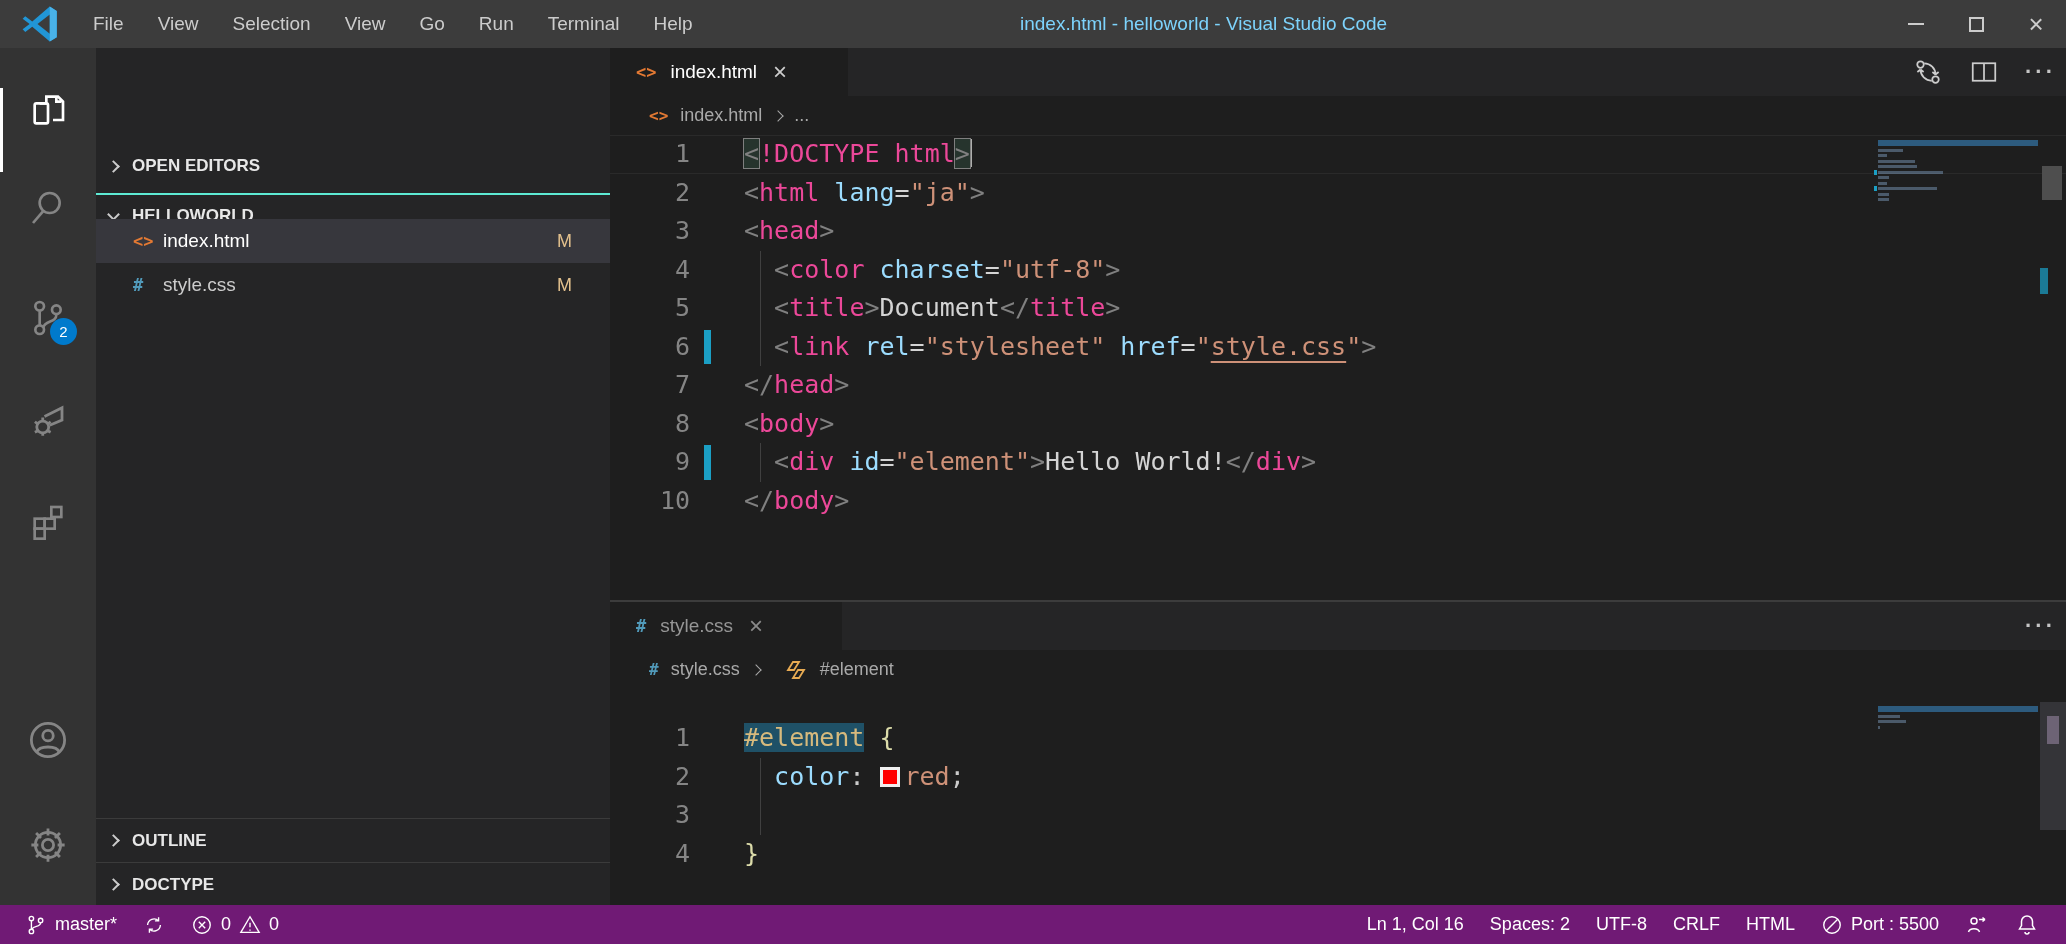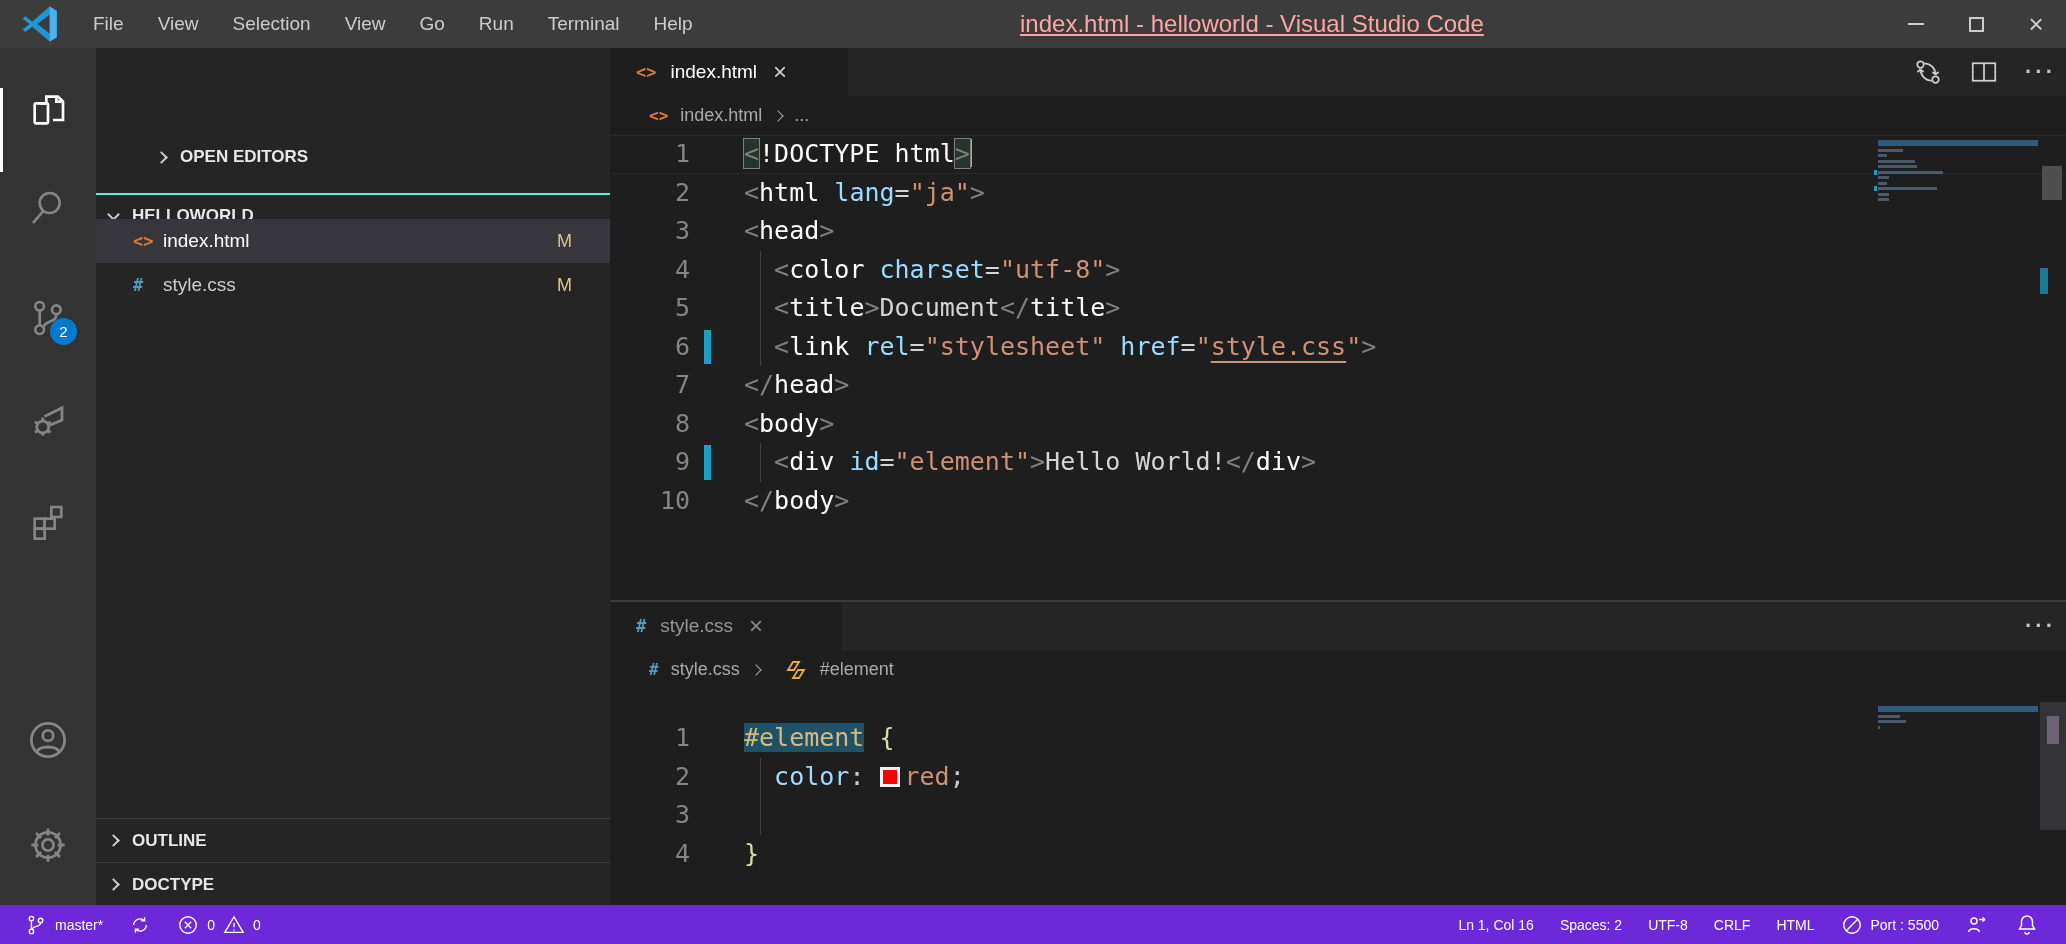--- a/index.html
+++ b/index.html
@@ -6,21 +6,21 @@
   html,body { width:2066px; height:944px; overflow:hidden; background:#1e1e1e;
     font-family:"Liberation Sans", sans-serif; -webkit-font-smoothing:antialiased; }
   .abs { position:absolute; }
 
   
   #titlebar { position:absolute; left:0; top:0; width:2066px; height:48px; background:#3c3c3c;
     display:flex; align-items:center; }
   #vscode-logo { margin-left:20px; width:42px; height:42px; flex:0 0 auto; }
   #menubar { display:flex; margin-left:14px; }
   .menu-item { color:#cccccc; font-size:19px; padding:0 17px; line-height:48px; cursor:default; }
-  #window-title { position:absolute; left:1020px; top:0; line-height:48px; color:#fca5a5; font-size:24px;text-decoration:underline; }
+  #window-title { position:absolute; left:1020px; top:0; line-height:48px; color:#7dd3fc; font-size:19px; }
   #win-controls { position:absolute; right:0; top:0; height:48px; display:flex; }
   .win-btn { width:60px; height:48px; display:flex; align-items:center; justify-content:center; }
   .glyph-min { width:16px; height:2px; background:#cccccc; }
   .glyph-max { width:15px; height:15px; border:2px solid #cccccc; }
   .glyph-close { color:#cccccc; font-size:26px; line-height:1; }
 
   
   #activitybar { position:absolute; left:0; top:48px; width:96px; height:857px; background:#333333; }
   .act-icon { position:absolute; left:0; width:96px; height:88px; display:flex; align-items:center; justify-content:center; }
   .act-icon svg { stroke:#858585; fill:none; stroke-width:1.6; }
@@ -33,21 +33,21 @@
   #sidebar { position:absolute; left:96px; top:48px; width:514px; height:857px; background:#252526; color:#cccccc; }
   #sidebar-header { position:absolute; left:0; top:0; width:100%; height:85px; }
   #sidebar-title { position:absolute; left:42px; top:36px; font-size:17px; color:#bbbbbb; letter-spacing:0.5px; }
   .ellipsis-icon { color:#c5c5c5; font-size:22px; letter-spacing:3px; font-weight:bold; }
   .ellipsis-icon::before { content:"···"; }
   #sidebar-ellipsis { position:absolute; left:438px; top:26px; }
   .section-row { position:absolute; left:0; width:100%; height:44px; display:flex; align-items:center; font-weight:bold; font-size:17px; color:#e7e7e7; }
   .chev { width:9px; height:9px; border-right:2px solid #cccccc; border-bottom:2px solid #cccccc; display:inline-block; margin:0 14px 0 13px; }
   .chev.right { transform:rotate(-45deg); }
   .chev.down { transform:rotate(45deg); margin-top:-4px; }
-  #sec-open-editors { top:87px;padding-left:48px; }
+  #sec-open-editors { top:96px; }
   #sec-helloworld { top:145px; border-top:2px solid #5eead4; }
   #sec-outline { top:770px; border-top:1px solid #3b3b3b; }
   #sec-timeline { top:814px; border-top:1px solid #3b3b3b; }
   #file-list { position:absolute; left:0; top:171px; width:100%; }
   .file-row { position:relative; height:44px; display:flex; align-items:center; font-size:19px; color:#cccccc; }
   .file-row.selected { background:#37373d; color:#ffffff; }
   .file-icon { width:30px; margin-left:37px; font-weight:bold; font-size:17px; font-family:"DejaVu Sans Mono", monospace; }
   .file-icon.html { color:#e37933; }
   .file-icon.css { color:#519aba; }
   .git-badge { position:absolute; right:38px; color:#e2c08d; font-size:18px; }
@@ -72,21 +72,21 @@
   
   .code-area { position:absolute; left:610px; width:1456px; background:#1e1e1e;
     font-family:"DejaVu Sans Mono", monospace; font-size:25px; }
   #code-upper-wrap { top:135px; height:466px; }
   #code-lower-wrap { top:719px; height:186px; }
   .crow { position:relative; height:38.5px; line-height:38.5px; padding-left:134px; white-space:pre; }
   .crow.cur { box-shadow:inset 0 1px 0 #2a2a2a, inset 0 -1px 0 #2a2a2a; }
   .lnum { position:absolute; left:0; top:0; width:80px; text-align:right; color:#858585; }
   .mbar { position:absolute; left:94px; top:2px; bottom:2px; width:7px; background:#1b9fc4; }
   .guide { position:absolute; left:150px; top:0; bottom:0; width:1px; background:#404040; }
-  .ltext span.p { color:#808080; } .ltext span.t { color:#ffffff; }
+  .ltext span.p { color:#808080; } .ltext span.t { color:#ec4899; }
   .ltext span.a { color:#9cdcfe; } .ltext span.o { color:#d4d4d4; }
   .ltext span.s { color:#ce9178; } .ltext span.x { color:#d4d4d4; }
   .ltext span.sel { color:#d7ba7d; } .ltext span.br { color:#dcdcaa; }
   .ltext span.pr { color:#9cdcfe; } .ltext span.num { color:#b5cea8; }
   .ltext span.oc { color:#cccccc; }
   .ltext span.boxed { outline:1px solid #7f7f7f; background:rgba(70,130,100,0.22); }
   .ltext span.hl { background:#1f5167; }
   .ltext span.u { text-decoration:underline; text-underline-offset:6px; }
   .cursor { display:inline-block; width:2px; height:28px; background:#aeafad; vertical-align:-5px; }
   .swatch { display:inline-block; width:20px; height:20px; background:#ff0000; border:3px solid #f0f0f0;
@@ -107,22 +107,22 @@
 
   #tabbar-lower { position:absolute; left:610px; top:602px; width:1456px; height:48px; background:#252526; }
   #tab-style { position:absolute; left:0; top:0; width:232px; height:48px; background:#1e1e1e;
     display:flex; align-items:center; color:#969696; font-size:19px; }
   #tab-style .tab-close { color:#8a8a8a; }
   #editor-actions-lower { position:absolute; right:10px; top:0; height:48px; display:flex; align-items:center; }
   #breadcrumb-lower { top:650px; }
   .css-symbol-icon { margin:0 12px; }
 
   
-  #statusbar { position:absolute; left:0; top:905px; width:2066px; height:39px; background:#6d28d9;
-    color:#ffffff; font-size:14px; display:flex; align-items:center; }
+  #statusbar { position:absolute; left:0; top:905px; width:2066px; height:39px; background:#701a75;
+    color:#ffffff; font-size:18px; display:flex; align-items:center; }
   .sb-item { display:flex; align-items:center; gap:8px; padding:0 13px; height:100%; }
   .sb-item svg { stroke:#ffffff; fill:none; stroke-width:1.5; }
   #sb-left { display:flex; align-items:center; margin-left:12px; }
   #sb-right { position:absolute; right:14px; top:0; height:100%; display:flex; align-items:center; }
 </style>
 </head>
 <body>
 
 <div id="titlebar">
   <svg id="vscode-logo" viewBox="0 0 48 48">

